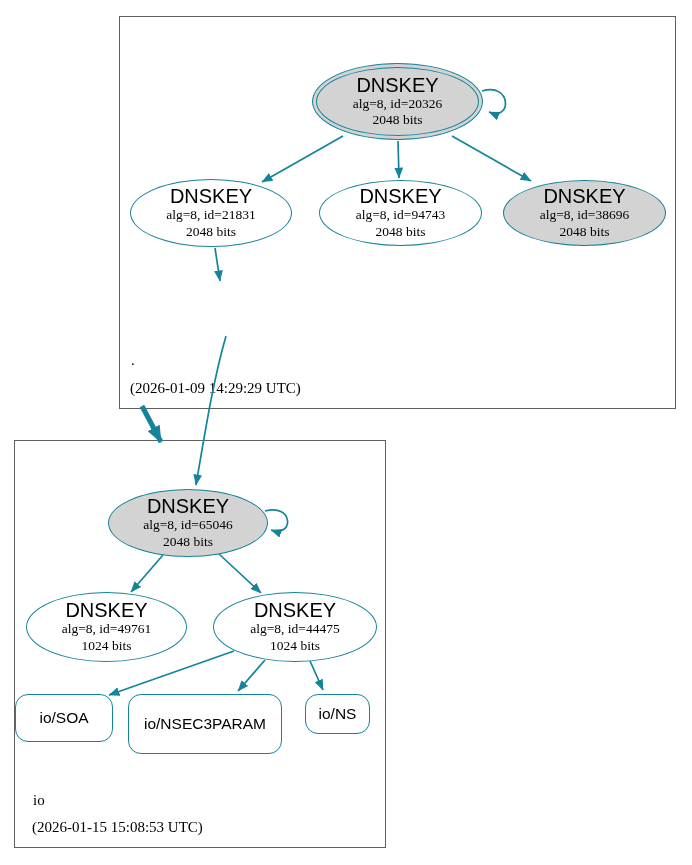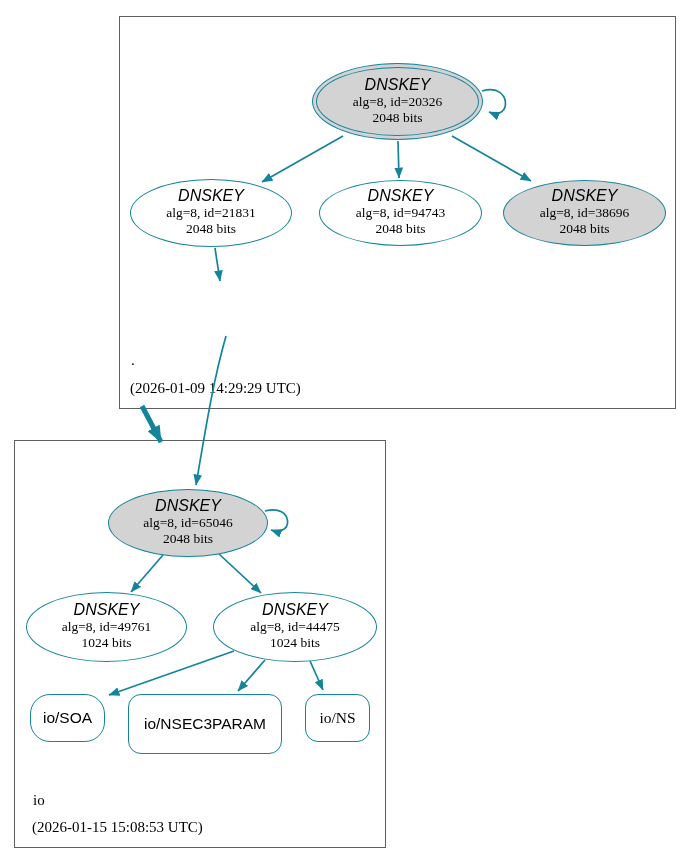--- a/index.html
+++ b/index.html
@@ -80,24 +80,23 @@
     background: var(--gray);
     display: flex;
     flex-direction: column;
     align-items: center;
     justify-content: center;
     text-align: center;
     box-sizing: border-box;
   }
   .ntitle {
     font-family: "Liberation Sans", sans-serif;
-    font-size: 16px;
+    font-size: 20px;
     line-height: 1.05;
     color: var(--text);
-    font-style: italic;
   }
   .ndetail {
     font-family: Liberation Serif, serif;
     font-size: 13.5px;
     line-height: 1.2;
     color: var(--text);
   }
   .rrset {
     position: absolute;
     border: 1.6px solid var(--teal);
@@ -194,25 +193,25 @@
     <div class="ndetail">alg=8, id=49761</div>
     <div class="ndetail">1024 bits</div>
   </div>
 
   <div class="node" style="left:213px; top:592px; width:164px; height:70px;">
     <div class="ntitle">DNSKEY</div>
     <div class="ndetail">alg=8, id=44475</div>
     <div class="ndetail">1024 bits</div>
   </div>
 
-  <div class="rrset" style="left:30px; top:694px; width:75px; height:48px;border-radius:20px;">
+  <div class="rrset" style="left:15px; top:694px; width:98px; height:48px;">
     <span>io/SOA</span>
   </div>
 
   <div class="rrset" style="left:128px; top:694px; width:154px; height:60px;justify-content:center;">
     <span>io/NSEC3PARAM</span>
   </div>
 
-  <div class="rrset" style="left:305px; top:694px; width:65px; height:48px;font-family:Liberation Serif, serif;">
+  <div class="rrset" style="left:305px; top:694px; width:65px; height:40px;">
     <span>io/NS</span>
   </div>
 
 </div>
 
 </body></html>

